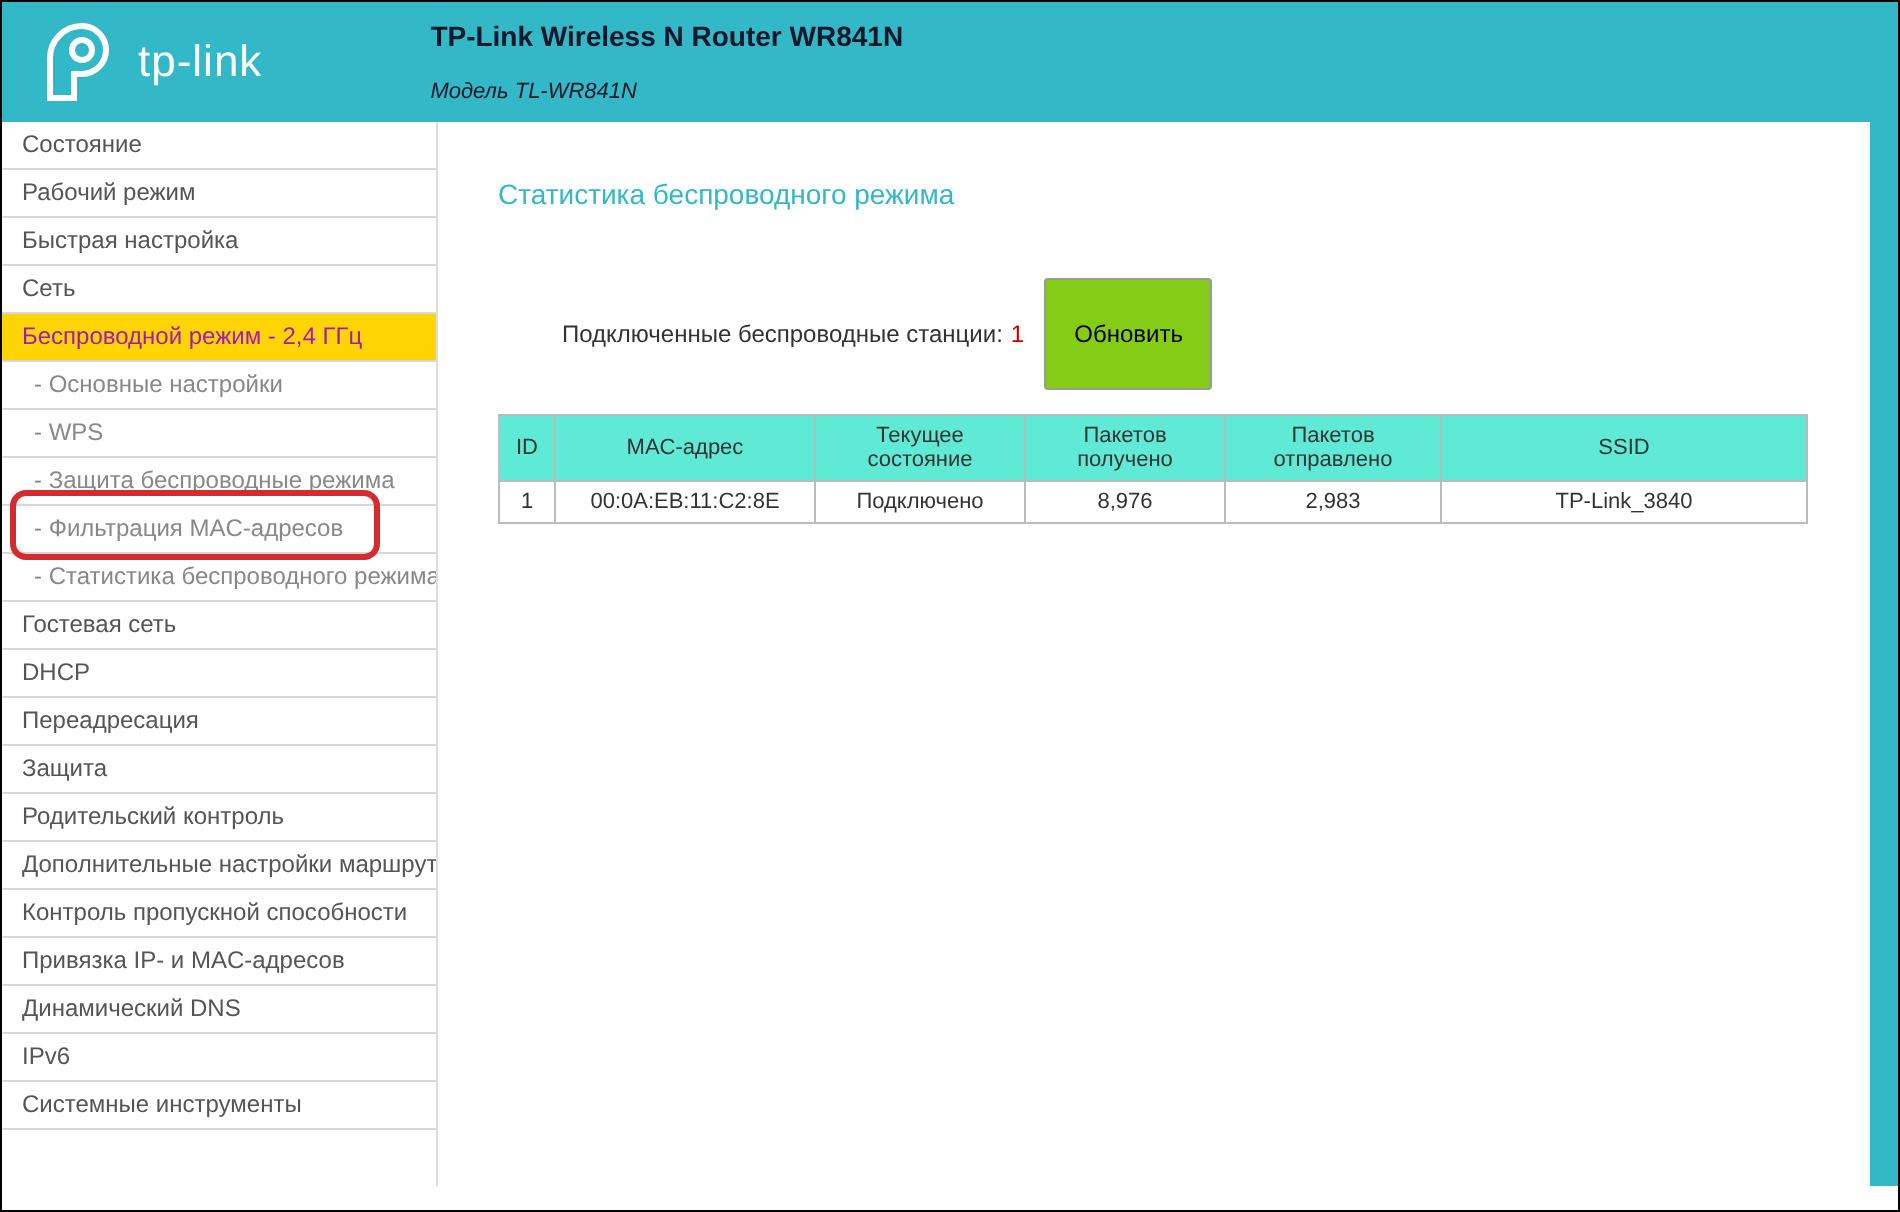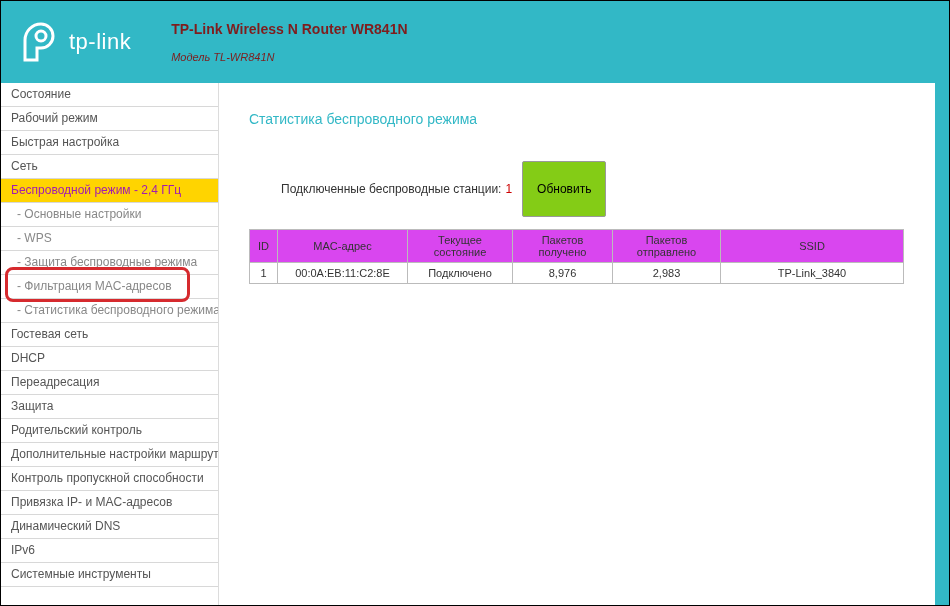--- a/index.html
+++ b/index.html
@@ -8,43 +8,44 @@
     font-size: 12px;
     background: #fff;
     width: 950px;
     height: 606px;
     overflow: hidden;
     position: relative;
     border: 1px solid #000;
   }
   .header {
     background: #32b8c6;
-    height: 82px;
+    height: 60px;
     display: flex;
     align-items: center;
     padding-left: 20px;
+    gap: 44px;
   }
   .logo {
     display: flex;
     align-items: center;
     color: #fff;
     margin-right: 40px;
   }
   .logo-icon {
     width: 40px;
     height: 40px;
     margin-right: 8px;
   }
   .logo-text {
     font-size: 22px;
     font-weight: normal;
     letter-spacing: 0.5px;
   }
   .header-title {
-    color: #7f1d1d;
+    color: #0f172a;
   }
   .header-title .product {
     font-size: 14px;
     font-weight: bold;
   }
   .header-title .model {
     font-size: 11px;
     margin-top: 14px;
     font-style: italic;
   }
@@ -136,21 +137,21 @@
   }
   table.data th, table.data td {
     border: 1px solid #bbb;
     padding: 4px 5px;
     font-size: 11px;
     color: #333;
     text-align: center;
     font-weight: normal;
   }
   table.data th {
-    background: #d946ef;
+    background: #5eead4;
   }
   .col-id { width: 28px; }
   .col-mac { width: 130px; }
   .col-state { width: 105px; }
   .col-rx { width: 100px; }
   .col-tx { width: 108px; }
   .col-ssid { }
 </style>
 </head>
 <body>

